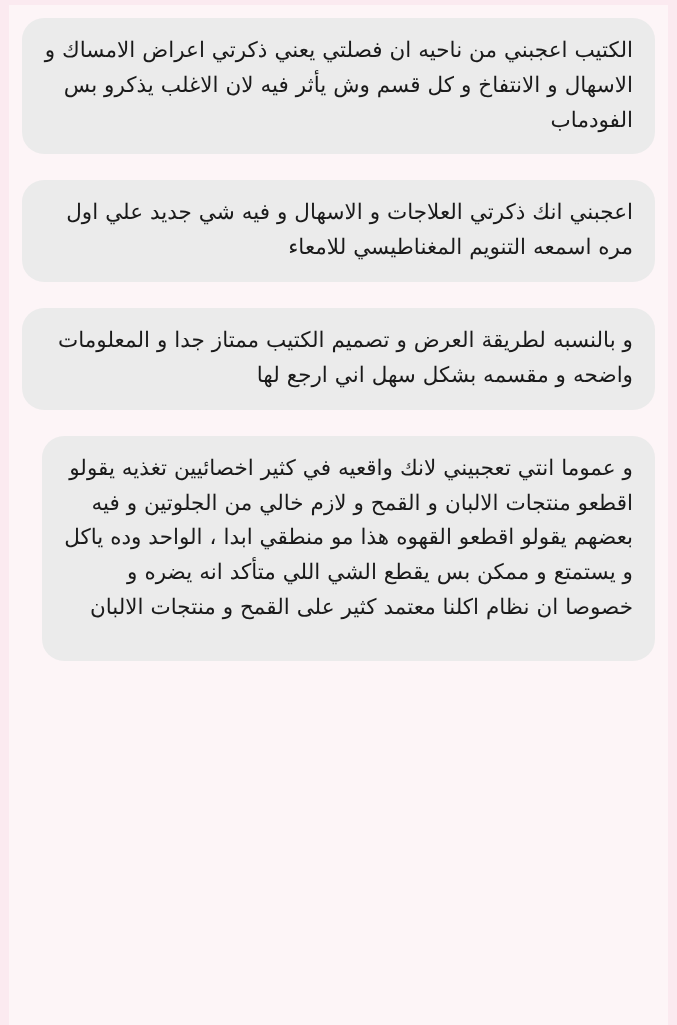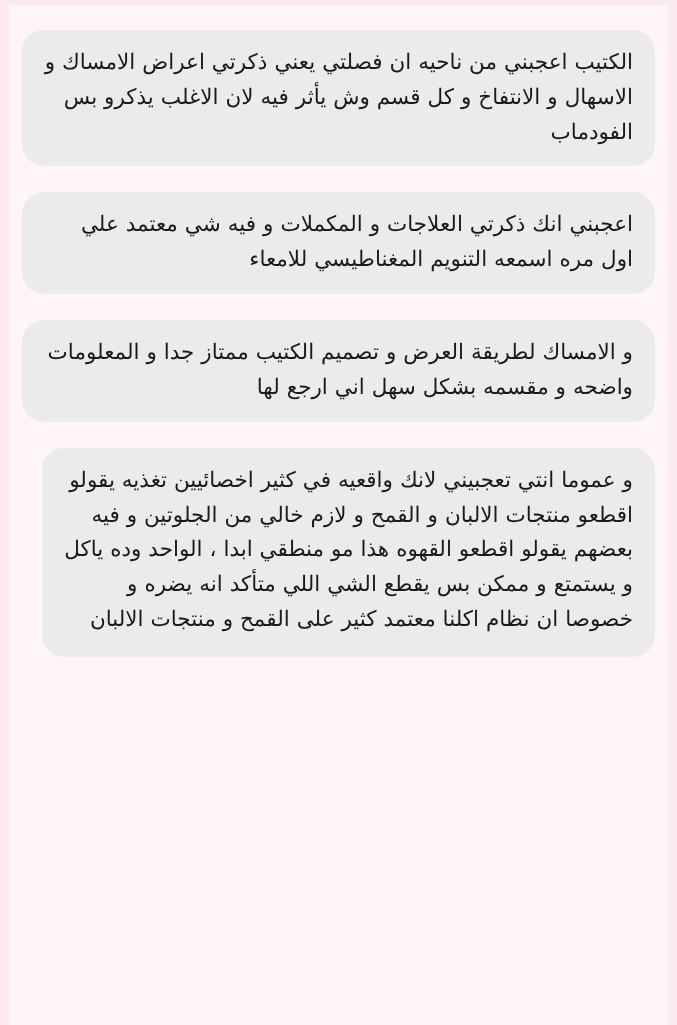--- a/index.html
+++ b/index.html
@@ -45,26 +45,26 @@
     color: #1a1a1a;
     font-size: 21.5px;
     line-height: 1.62;
     text-align: right;
     direction: rtl;
     white-space: pre-line;
     letter-spacing: 0px;
     word-spacing: 1px;
     max-width: 100%;
   }
-  .bubble.b1 { margin-top: 16px; }
-  .bubble.b5 { padding-bottom: 20px; margin-left: 20px; }
+  .bubble.b1 { margin-top: 4px; }
+  .bubble.b5 { padding-bottom: 36px; margin-left: 20px; }
 </style>
 </head>
 <body>
 
 <div class="screen">
   <div class="thread">
     <div class="bubble b1">الكتيب اعجبني من ناحيه ان فصلتي يعني ذكرتي اعراض الامساك و الاسهال و الانتفاخ و كل قسم وش يأثر فيه لان الاغلب يذكرو بس الفودماب</div>
-    <div class="bubble b2">اعجبني انك ذكرتي  العلاجات و المكملات و فيه شي معتمد علي اول مره اسمعه التنويم المغناطيسي للامعاء</div>
-    <div class="bubble b3">و الامساك لطريقة العرض و تصميم الكتيب ممتاز جدا و المعلومات واضحه و مقسمه بشكل سهل اني ارجع لها</div>
+    <div class="bubble b2">اعجبني انك ذكرتي  العلاجات و الاسهال و فيه شي جديد علي اول مره اسمعه التنويم المغناطيسي للامعاء</div>
+    <div class="bubble b3">و بالنسبه لطريقة العرض و تصميم الكتيب ممتاز جدا و المعلومات واضحه و مقسمه بشكل سهل اني ارجع لها</div>
     <div class="bubble b5">و عموما انتي تعجبيني لانك واقعيه في كثير اخصائيين تغذيه يقولو اقطعو منتجات الالبان و القمح و لازم خالي من الجلوتين و فيه بعضهم يقولو اقطعو القهوه هذا مو منطقي ابدا ، الواحد وده ياكل و يستمتع و ممكن بس يقطع الشي اللي متأكد انه يضره و خصوصا ان نظام اكلنا معتمد كثير على القمح و منتجات الالبان</div>
   </div>
 </div>
 
 </body></html>

